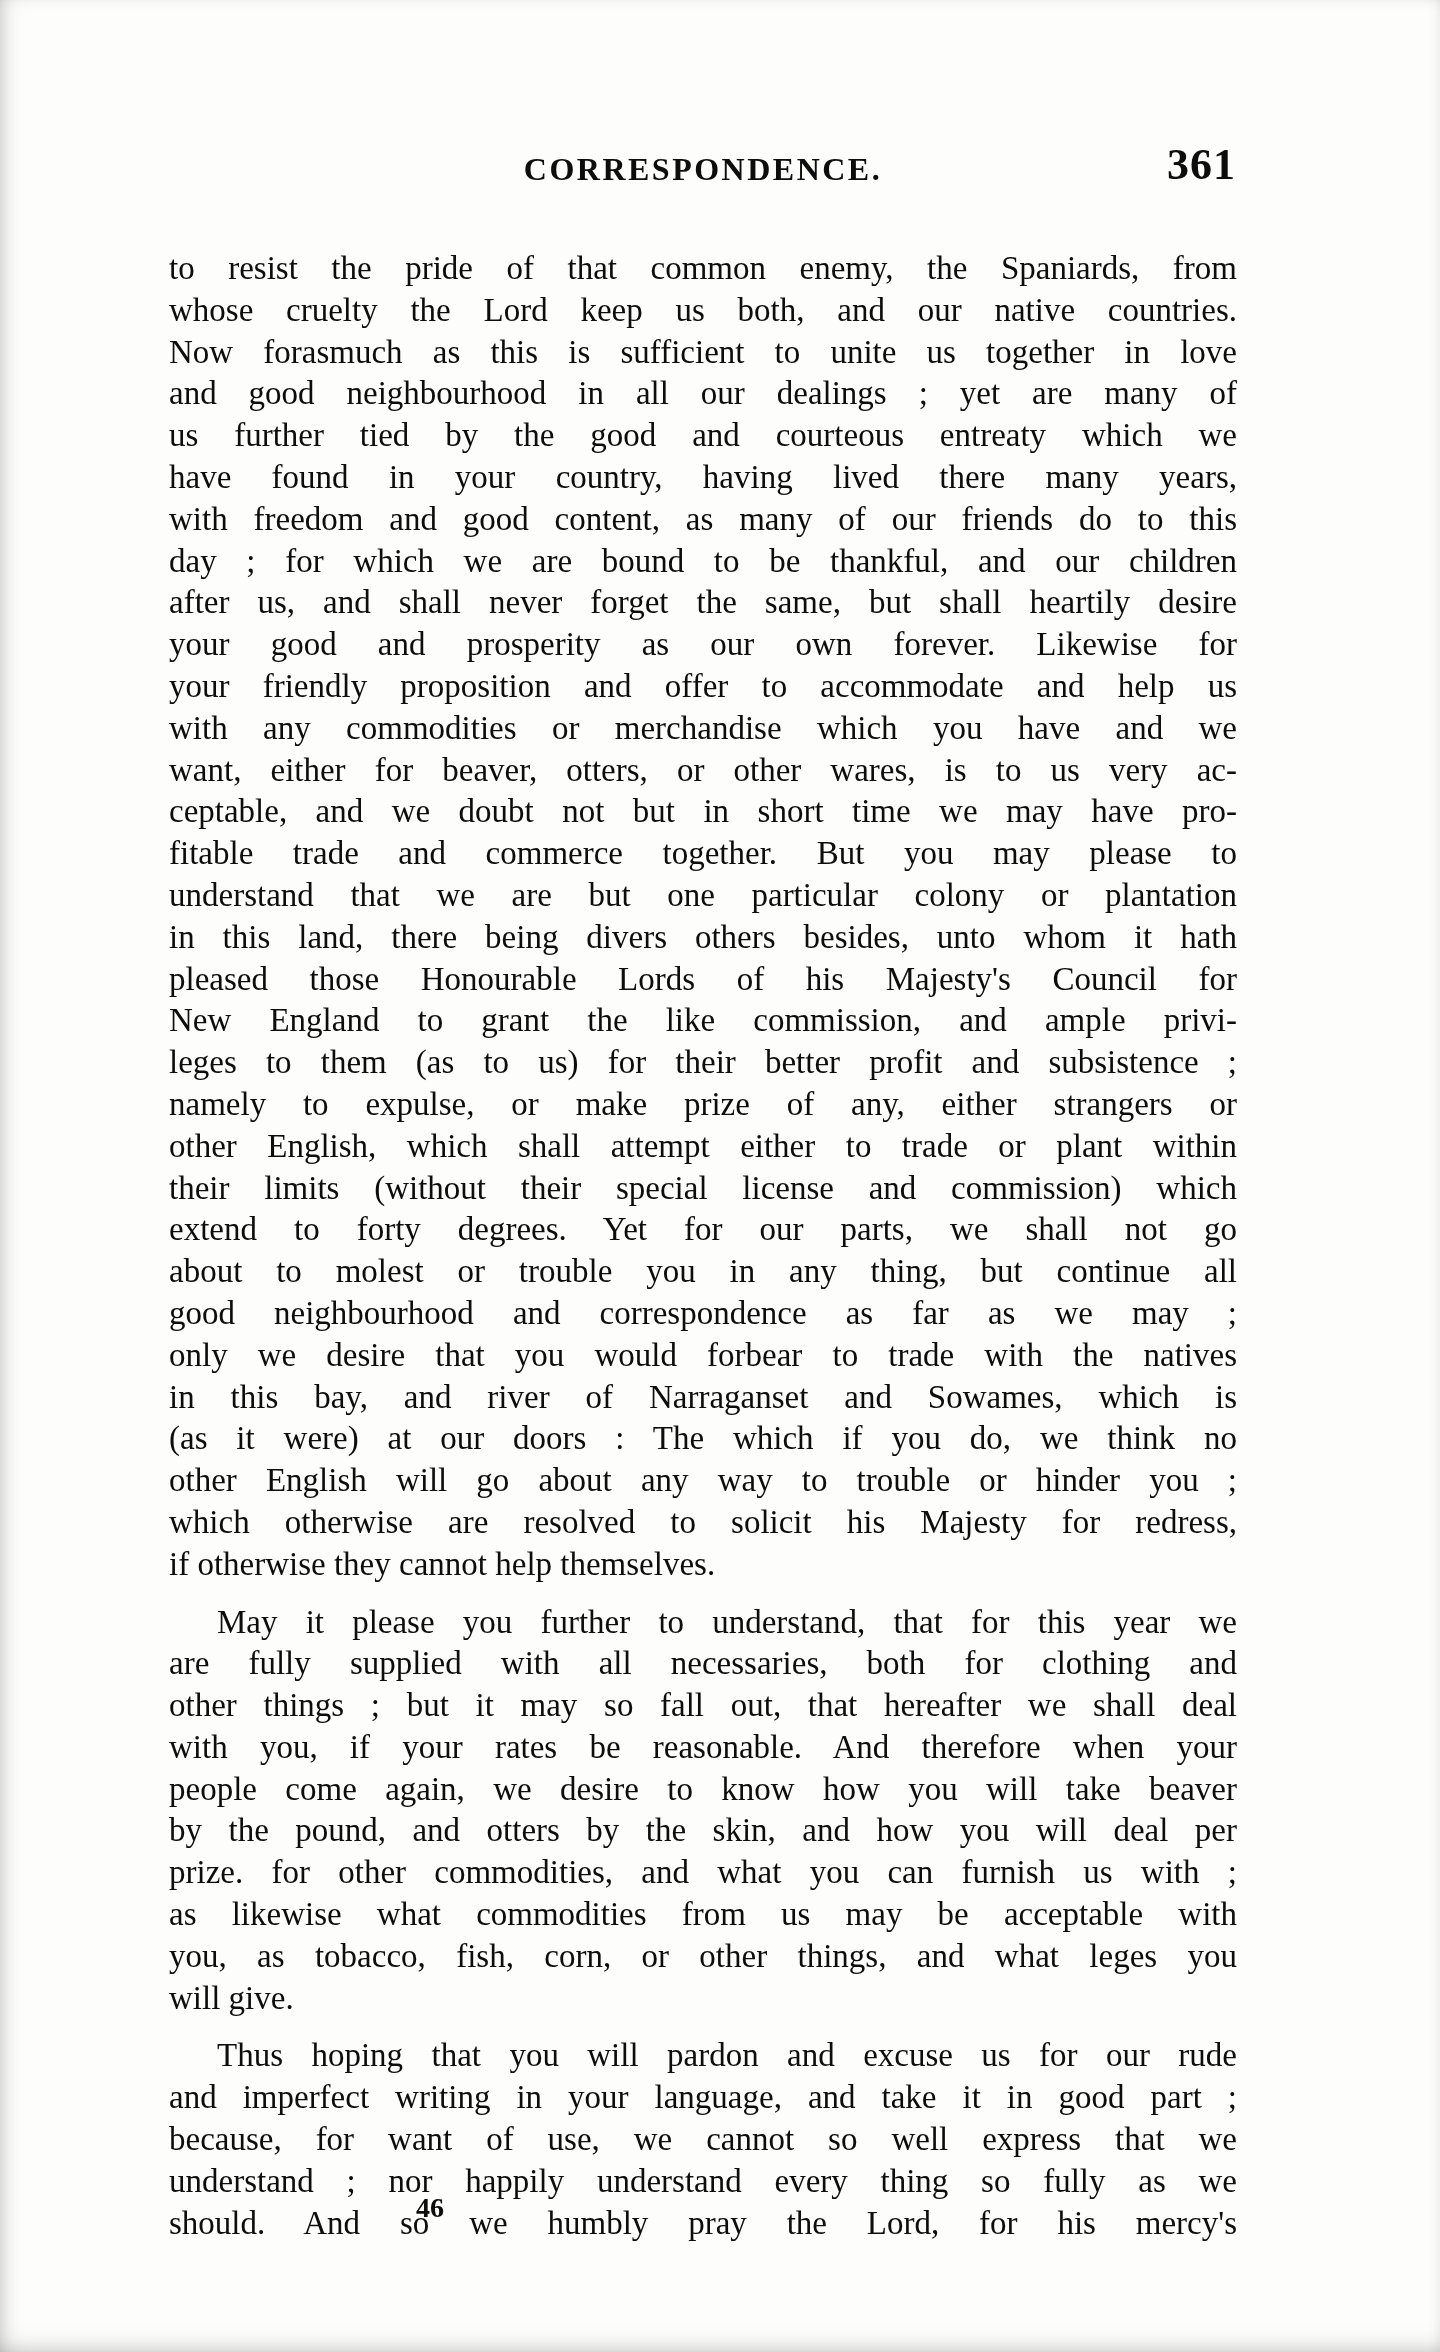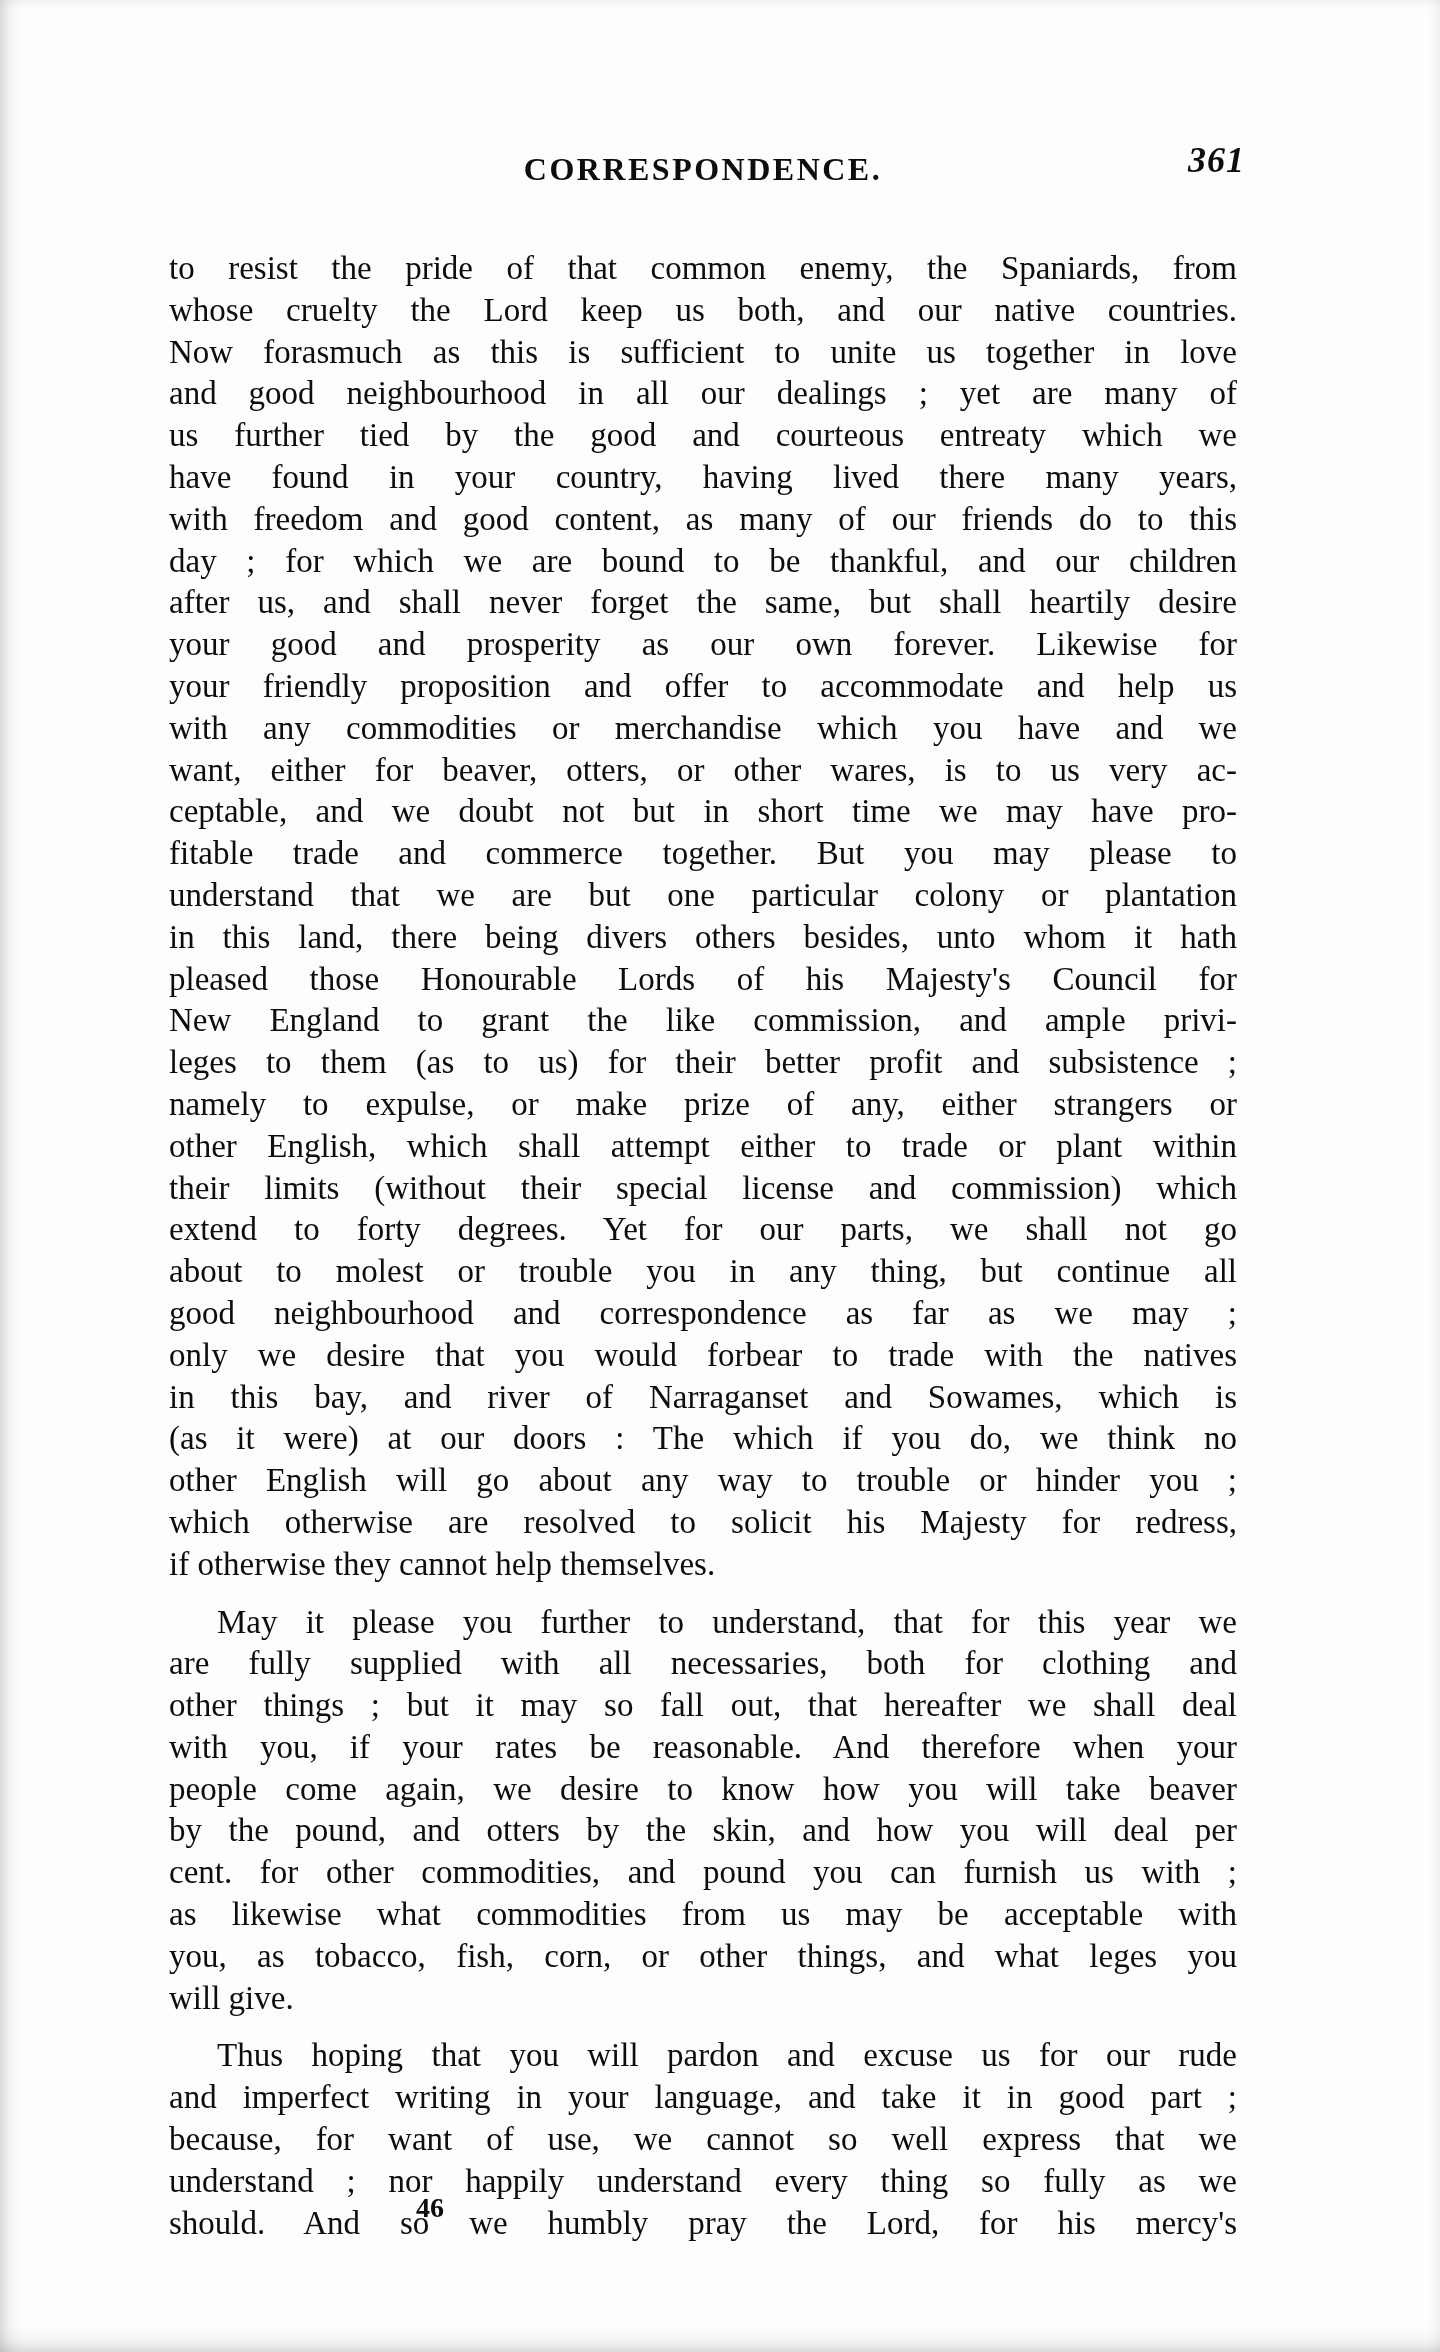--- a/index.html
+++ b/index.html
@@ -32,27 +32,26 @@
     display: block;
     text-align: center;
     font-size: 32px;
     line-height: 42px;
     font-weight: bold;
     letter-spacing: 2.5px;
     white-space: nowrap;
   }
   .page-number {
     position: absolute;
-    right: 8px;
+    right: 17px;
     top: -7px;
-    font-size: 36px;
+    font-size: 44px;
     line-height: 1.1;
     font-weight: bold;
     letter-spacing: 1px;
-    font-style: italic;
   }
   .body-text {
     position: absolute;
     left: 153px;
     top: 232px;
     width: 1100px;
     font-size: 33px;
     line-height: 41.8px;
   }
   .para { margin: 16px; }
@@ -116,21 +115,21 @@
         <div class="line">which otherwise are resolved to solicit his Majesty for redress,</div>
         <div class="line short">if otherwise they cannot help themselves.</div>
       </div>
       <div class="para">
         <div class="line indent">May it please you further to understand, that for this year we</div>
         <div class="line">are fully supplied with all necessaries, both for clothing and</div>
         <div class="line">other things ; but it may so fall out, that hereafter we shall deal</div>
         <div class="line">with you, if your rates be reasonable.  And therefore when your</div>
         <div class="line">people come again, we desire to know how you will take beaver</div>
         <div class="line">by the pound, and otters by the skin, and how you will deal per</div>
-        <div class="line">cent. for other commodities, and pound you can furnish us with ;</div>
+        <div class="line">prize. for other commodities, and what you can furnish us with ;</div>
         <div class="line">as likewise what commodities from us may be acceptable with</div>
         <div class="line">you, as tobacco, fish, corn, or other things, and what leges you</div>
         <div class="line short">will give.</div>
       </div>
       <div class="para">
         <div class="line indent">Thus hoping that you will pardon and excuse us for our rude</div>
         <div class="line">and imperfect writing in your language, and take it in good part ;</div>
         <div class="line">because, for want of use, we cannot so well express that we</div>
         <div class="line">understand ; nor happily understand every thing so fully as we</div>
         <div class="line">should.  And so we humbly pray the Lord, for his mercy's</div>

